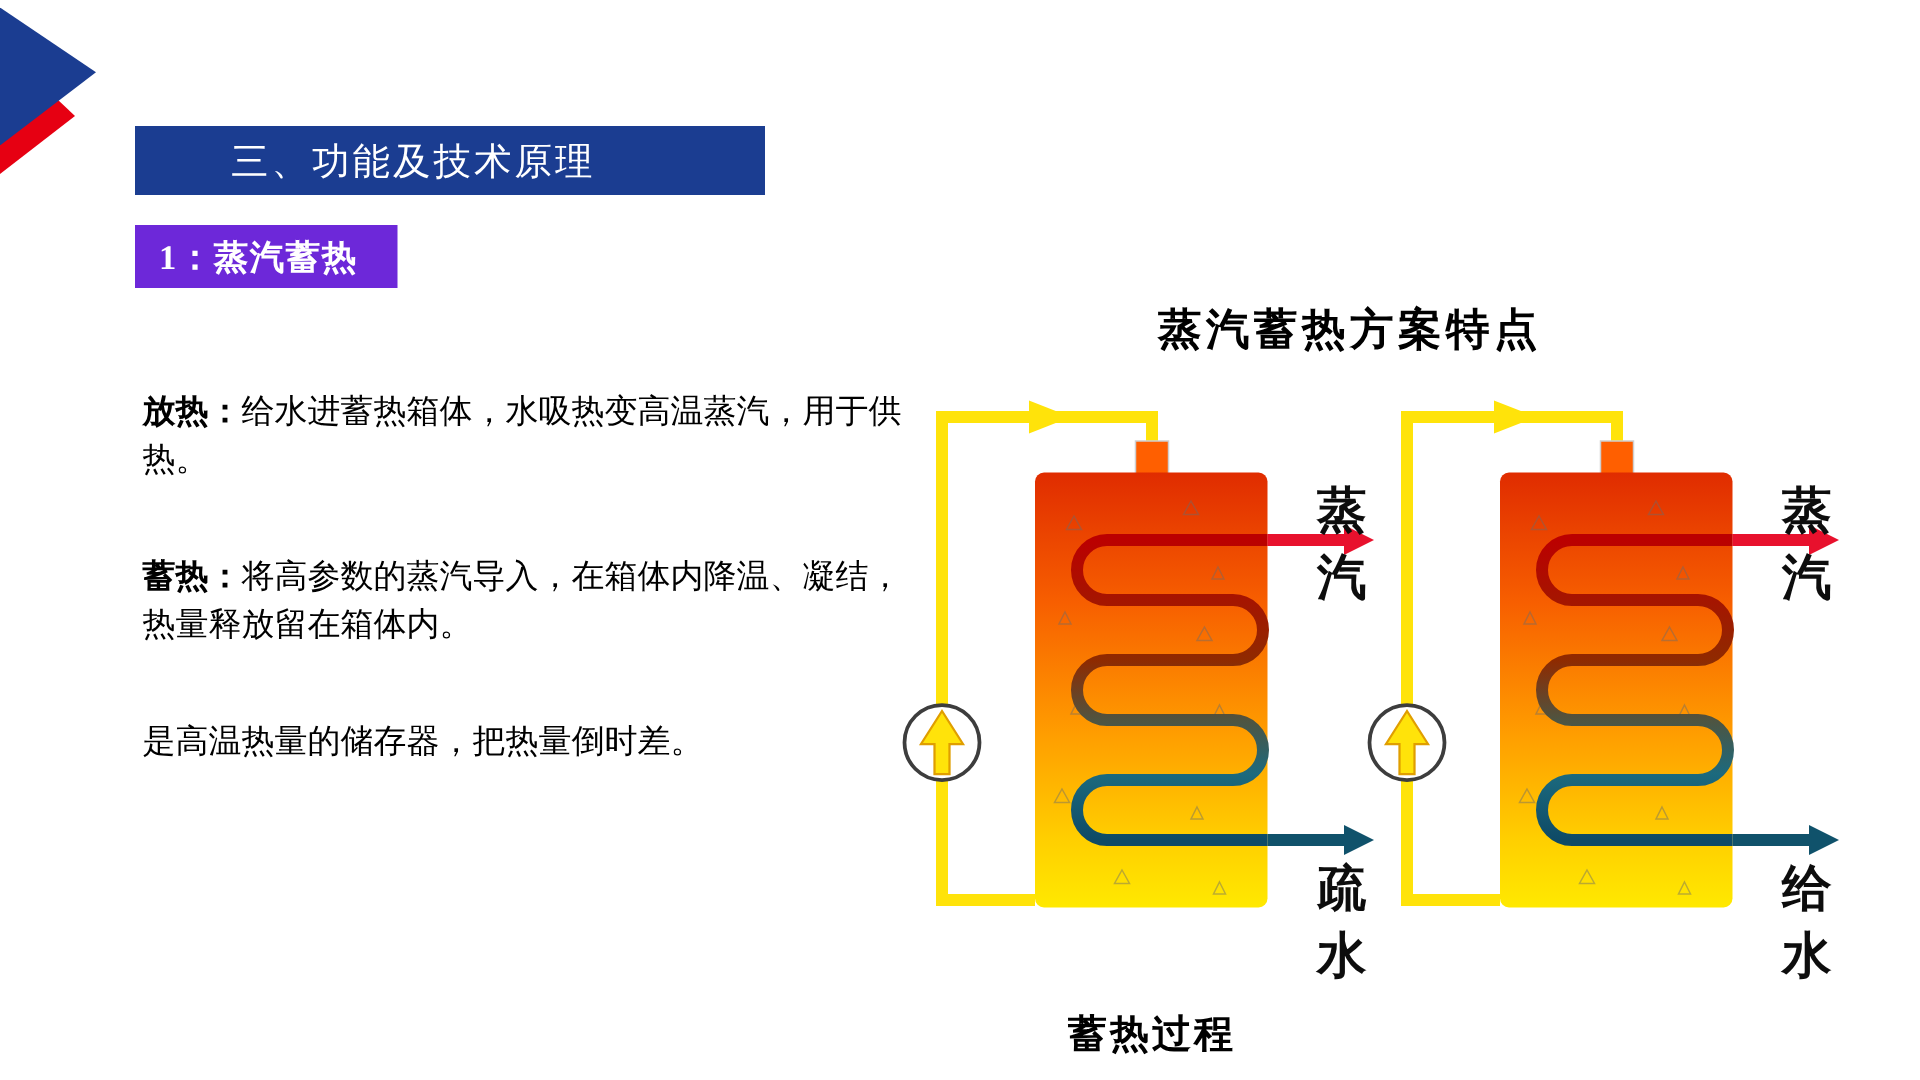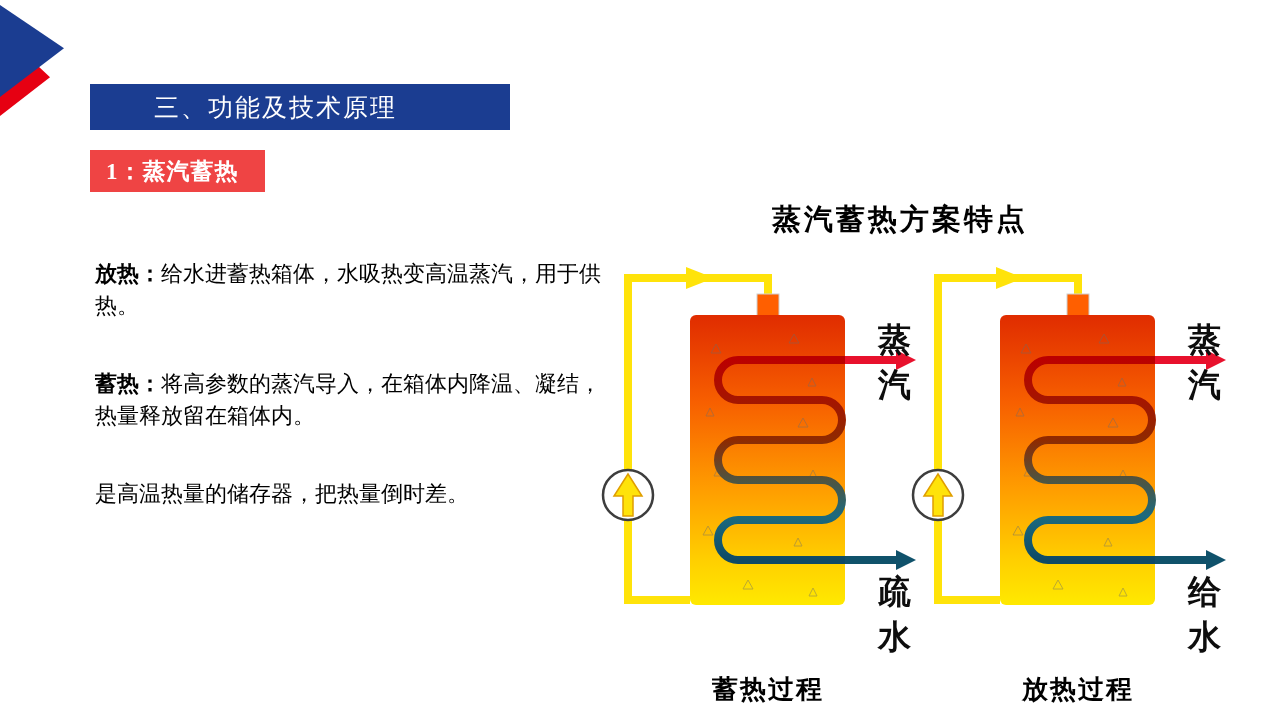--- a/index.html
+++ b/index.html
@@ -19,21 +19,21 @@
   }
   
   .section-header {
     position:absolute; left:90px; top:84px; width:420px; height:46px;
     background:#1b3d91; color:#ffffff; font-size:25px; letter-spacing:2px;
     display:flex; align-items:center; padding-left:64px; box-sizing:border-box;
   }
   
   .badge {
     position:absolute; left:90px; top:150px; height:42px;
-    background:#ef4444; color:#ffffff; font-size:23px; font-weight:700;
+    background:#6d28d9; color:#ffffff; font-size:23px; font-weight:700;
     letter-spacing:1px; display:flex; align-items:center; padding:0 26px 0 16px;
   }
   
   .body-text {
     position:absolute; left:95px; top:258px; width:515px;
     font-size:22px; line-height:1.45; color:#000000;
   }
   .body-text p { margin:0 0 46px 0; }
   .body-text p:last-child { margin-bottom:0; }
   .lead { font-weight:700; }
@@ -165,14 +165,13 @@
     <path d="M247 102 L140 102 A20 20 0 0 0 140 142 L224 142 A20 20 0 0 1 224 182 L140 182 A20 20 0 0 0 140 222 L224 222 A20 20 0 0 1 224 262 L140 262 A20 20 0 0 0 140 302 L247 302" fill="none" stroke="url(#coilGradB)" stroke-width="8"></path>
     <circle cx="30" cy="237" r="25" fill="#ffffff" stroke="#3d3d3d" stroke-width="2.5"></circle>
     <polygon points="30,216 44,238 35,238 35,258 25,258 25,238 16,238" fill="#ffe30a" stroke="#e09e00" stroke-width="1.5"></polygon>
     <line x1="247" y1="102" x2="298" y2="102" stroke="#e8112d" stroke-width="8"></line>
     <polygon points="298,92 298,112 318,102" fill="#e8112d"></polygon>
     <line x1="247" y1="302" x2="298" y2="302" stroke="#10526b" stroke-width="8"></line>
     <polygon points="298,292 298,312 318,302" fill="#10526b"></polygon>
   </svg>
   <div class="dlabel steam">蒸汽</div>
   <div class="dlabel bottom">给水</div>
-  <div class="dcaption">放热过程</div>
 </div>
 
 </body></html>

